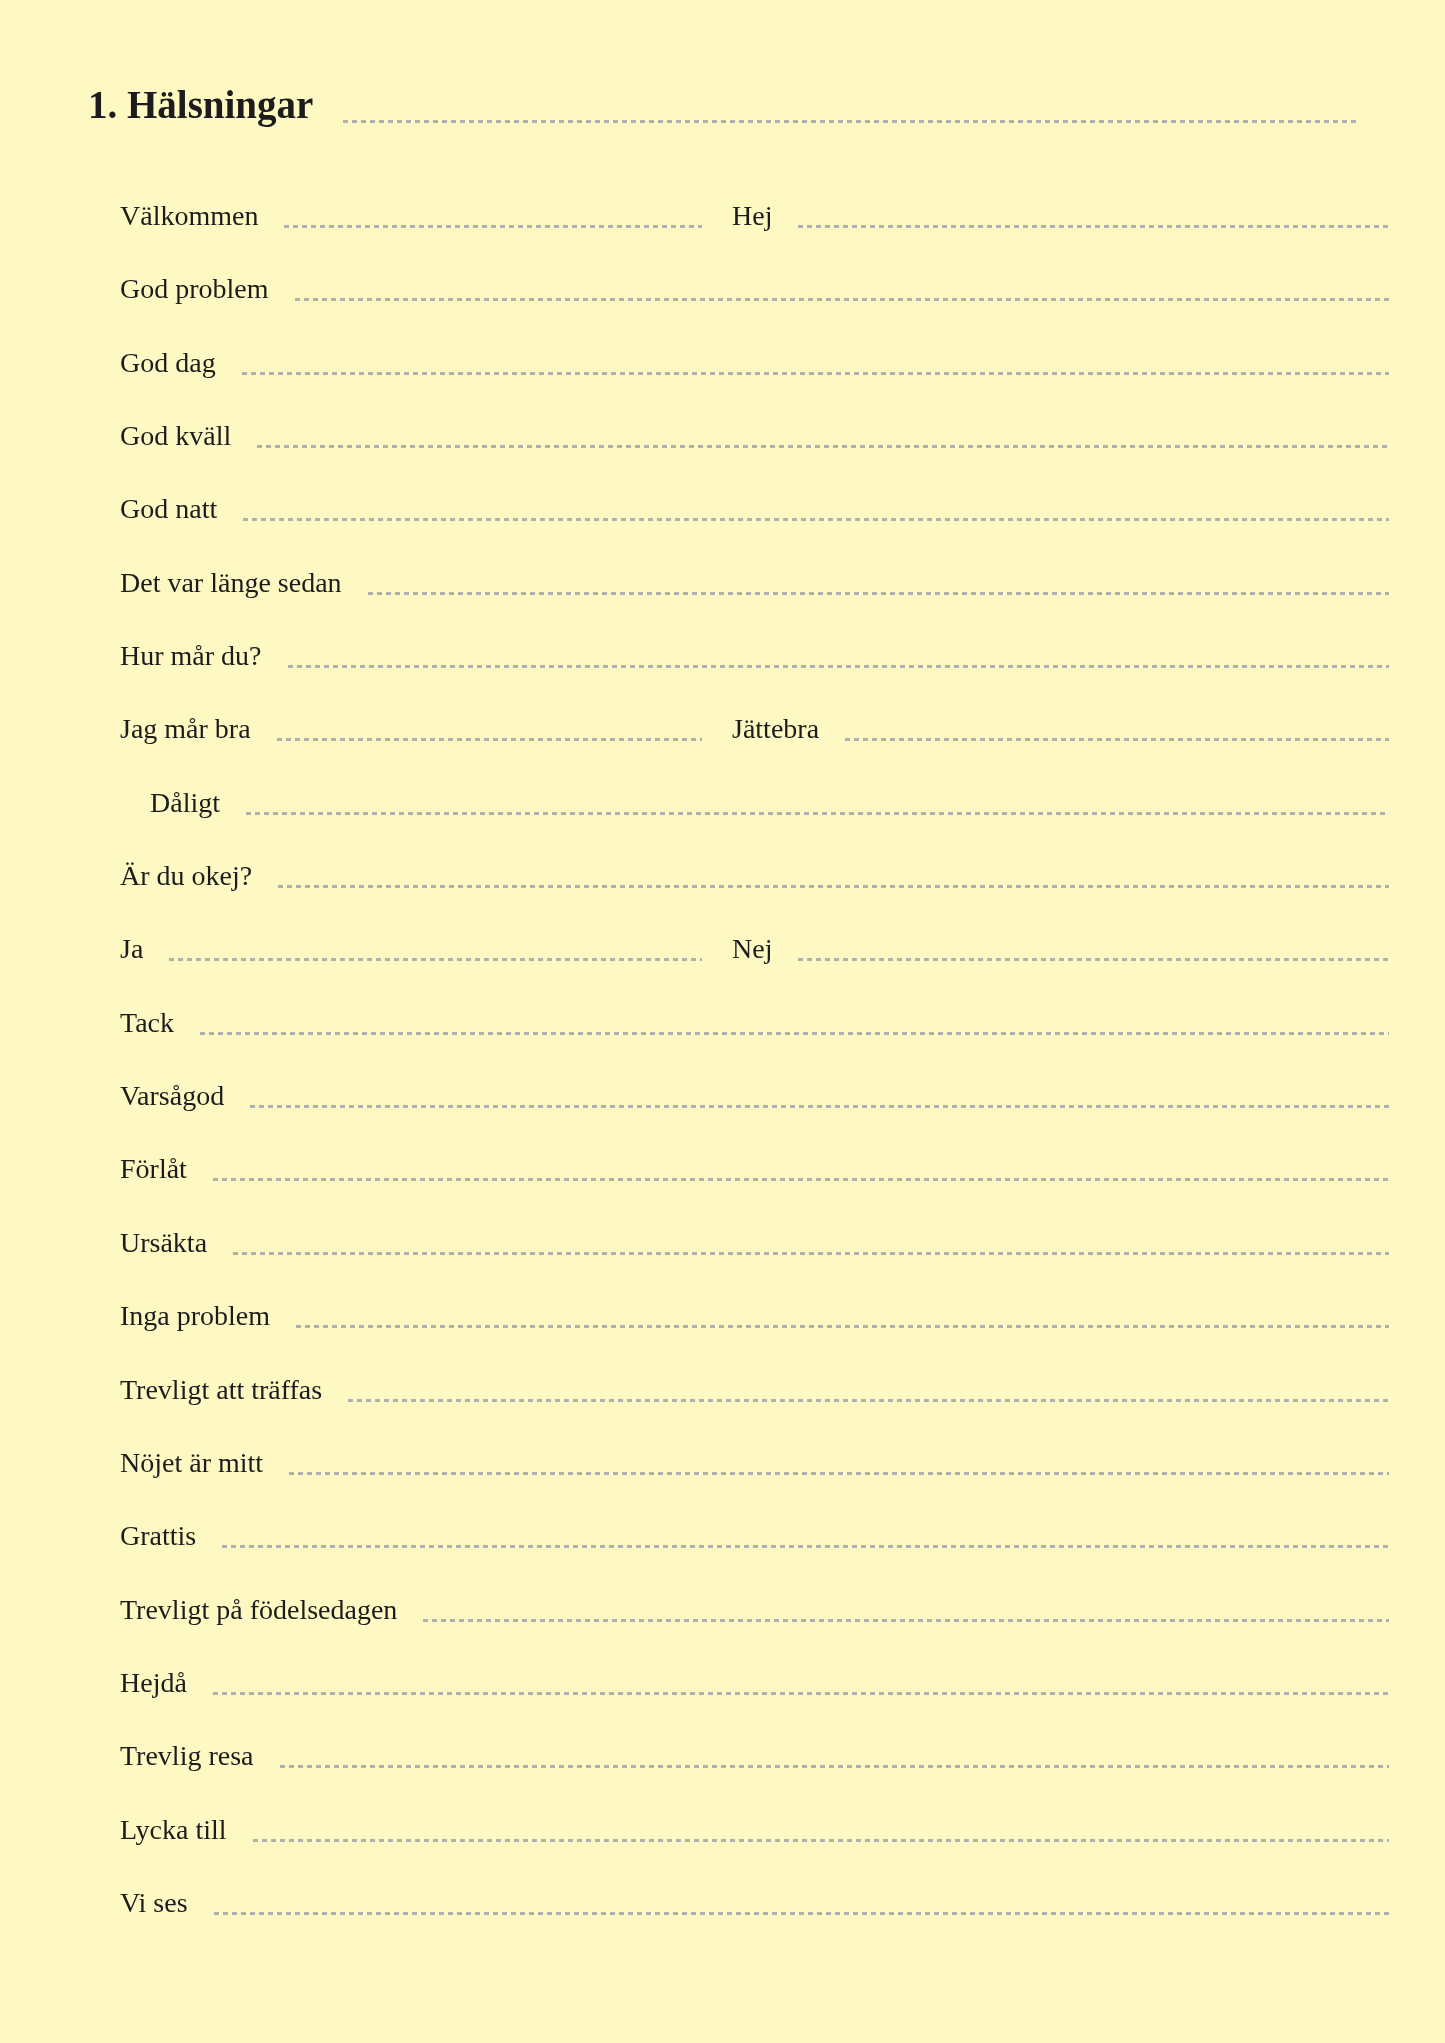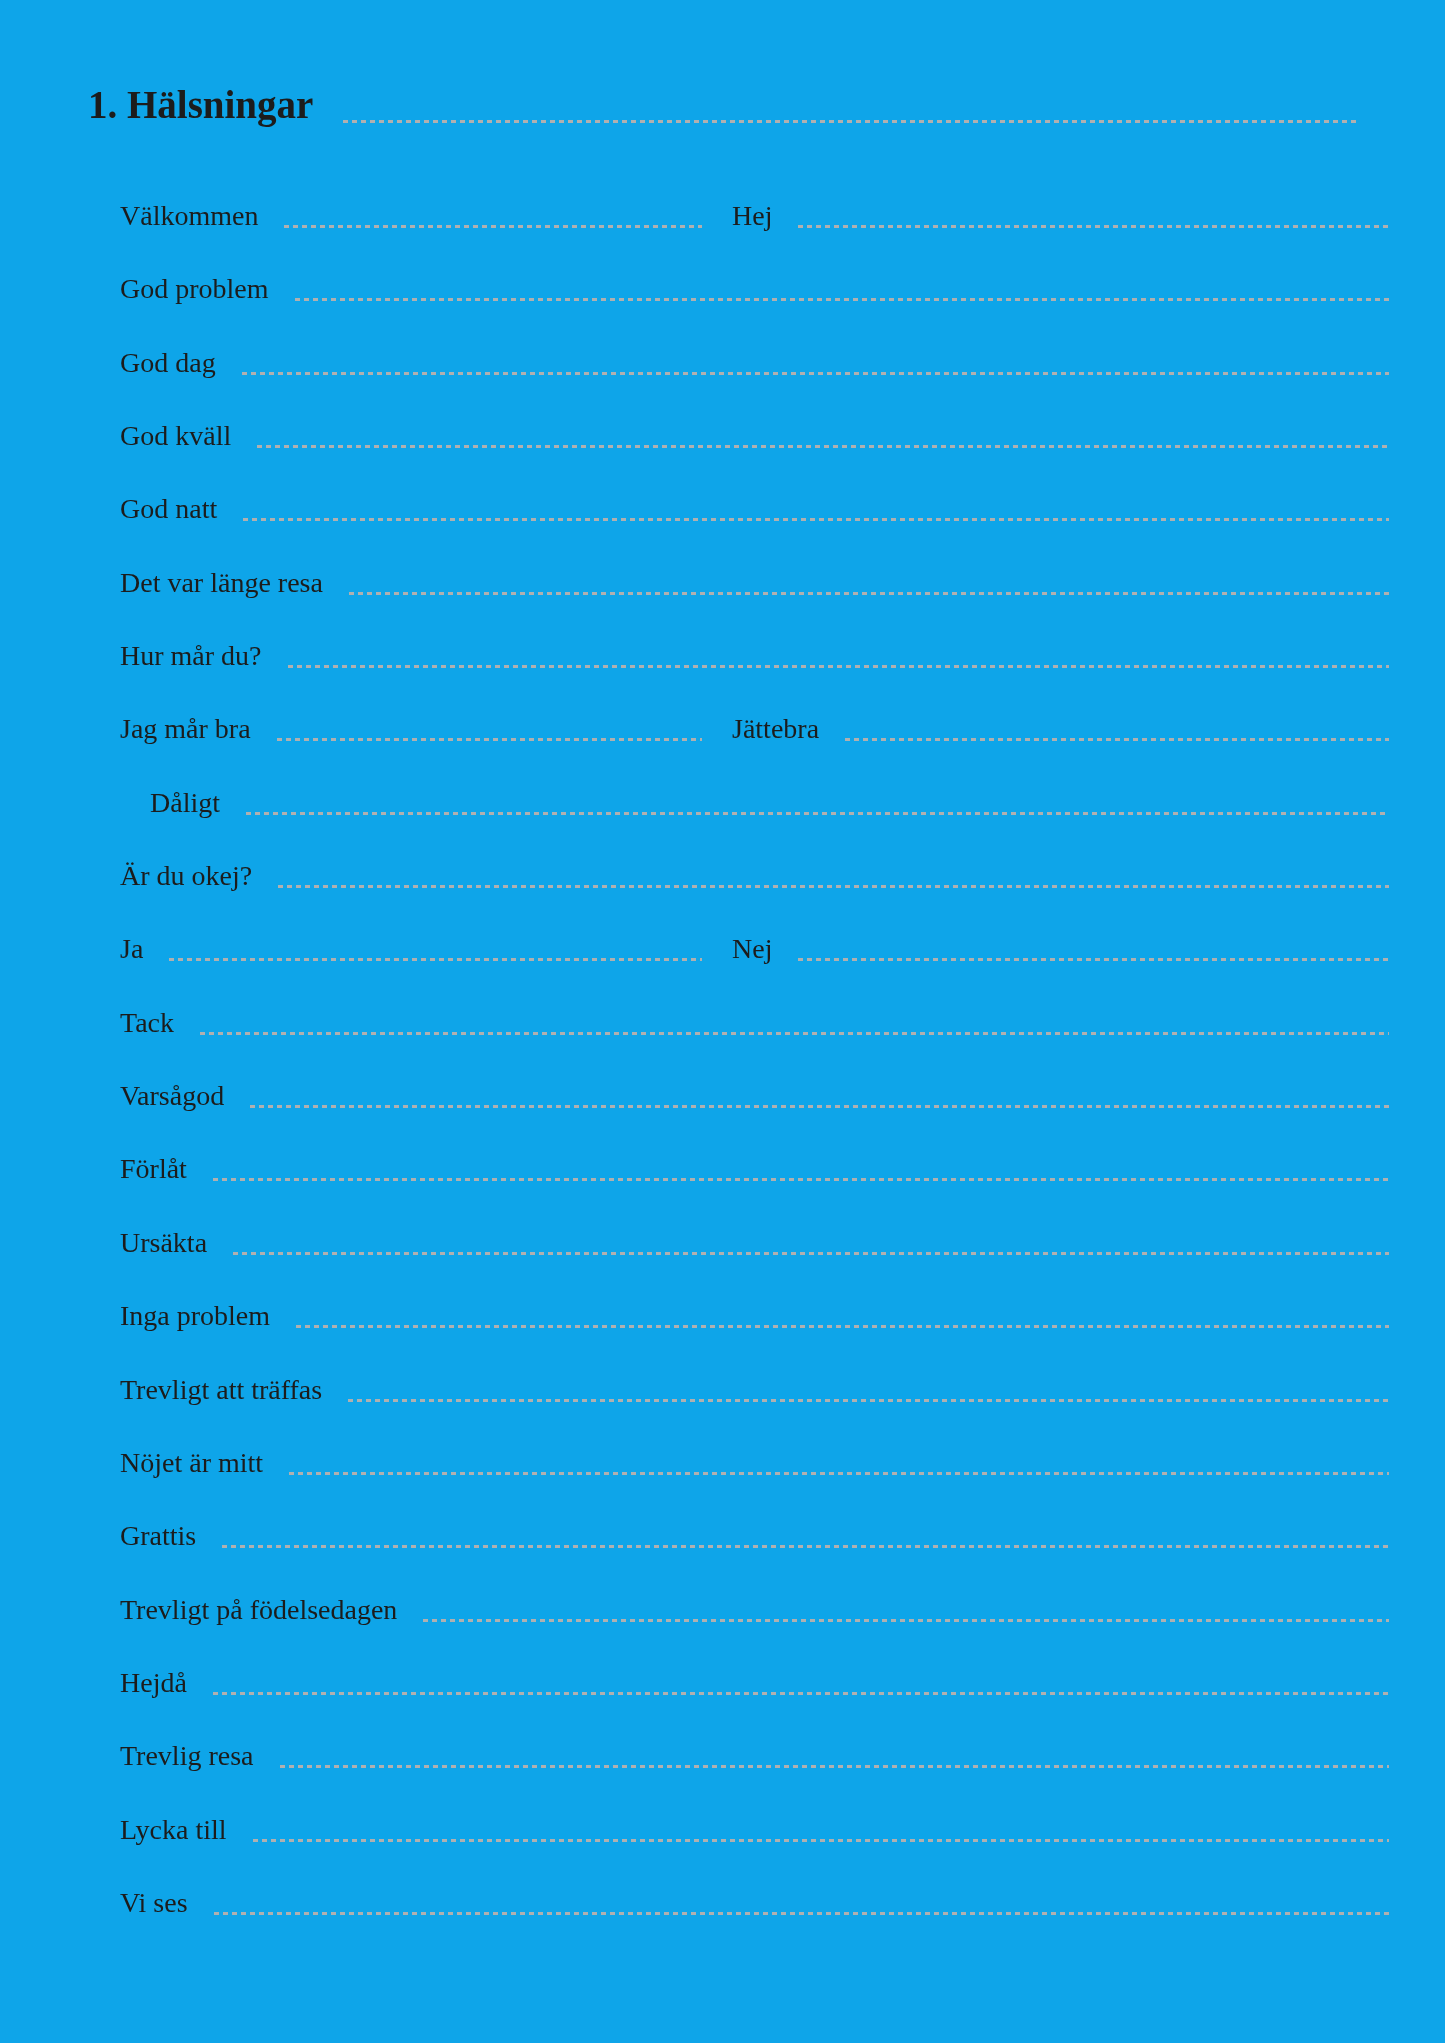--- a/index.html
+++ b/index.html
@@ -4,21 +4,21 @@
 <style>
   html, body {
     margin: 0;
     padding: 0;
     background: #ffffff;
   }
   .page {
     position: relative;
     width: 1445px;
     height: 2043px;
-    background: #0ea5e9;
+    background: #fef9c3;
     font-family: "Liberation Serif", "DejaVu Serif", serif;
     color: #1c1c1c;
     overflow: hidden;
   }
   .title-row {
     position: absolute;
     top: 84px;
     left: 88px;
     width: 1269px;
     display: flex;
@@ -105,21 +105,21 @@
         </div>
       </div>
       <div class="row">
         <div class="cell full">
           <span class="label">God natt</span>
           <span class="leader"></span>
         </div>
       </div>
       <div class="row">
         <div class="cell full">
-          <span class="label">Det var länge resa</span>
+          <span class="label">Det var länge sedan</span>
           <span class="leader"></span>
         </div>
       </div>
       <div class="row">
         <div class="cell full">
           <span class="label">Hur mår du?</span>
           <span class="leader"></span>
         </div>
       </div>
       <div class="row">

